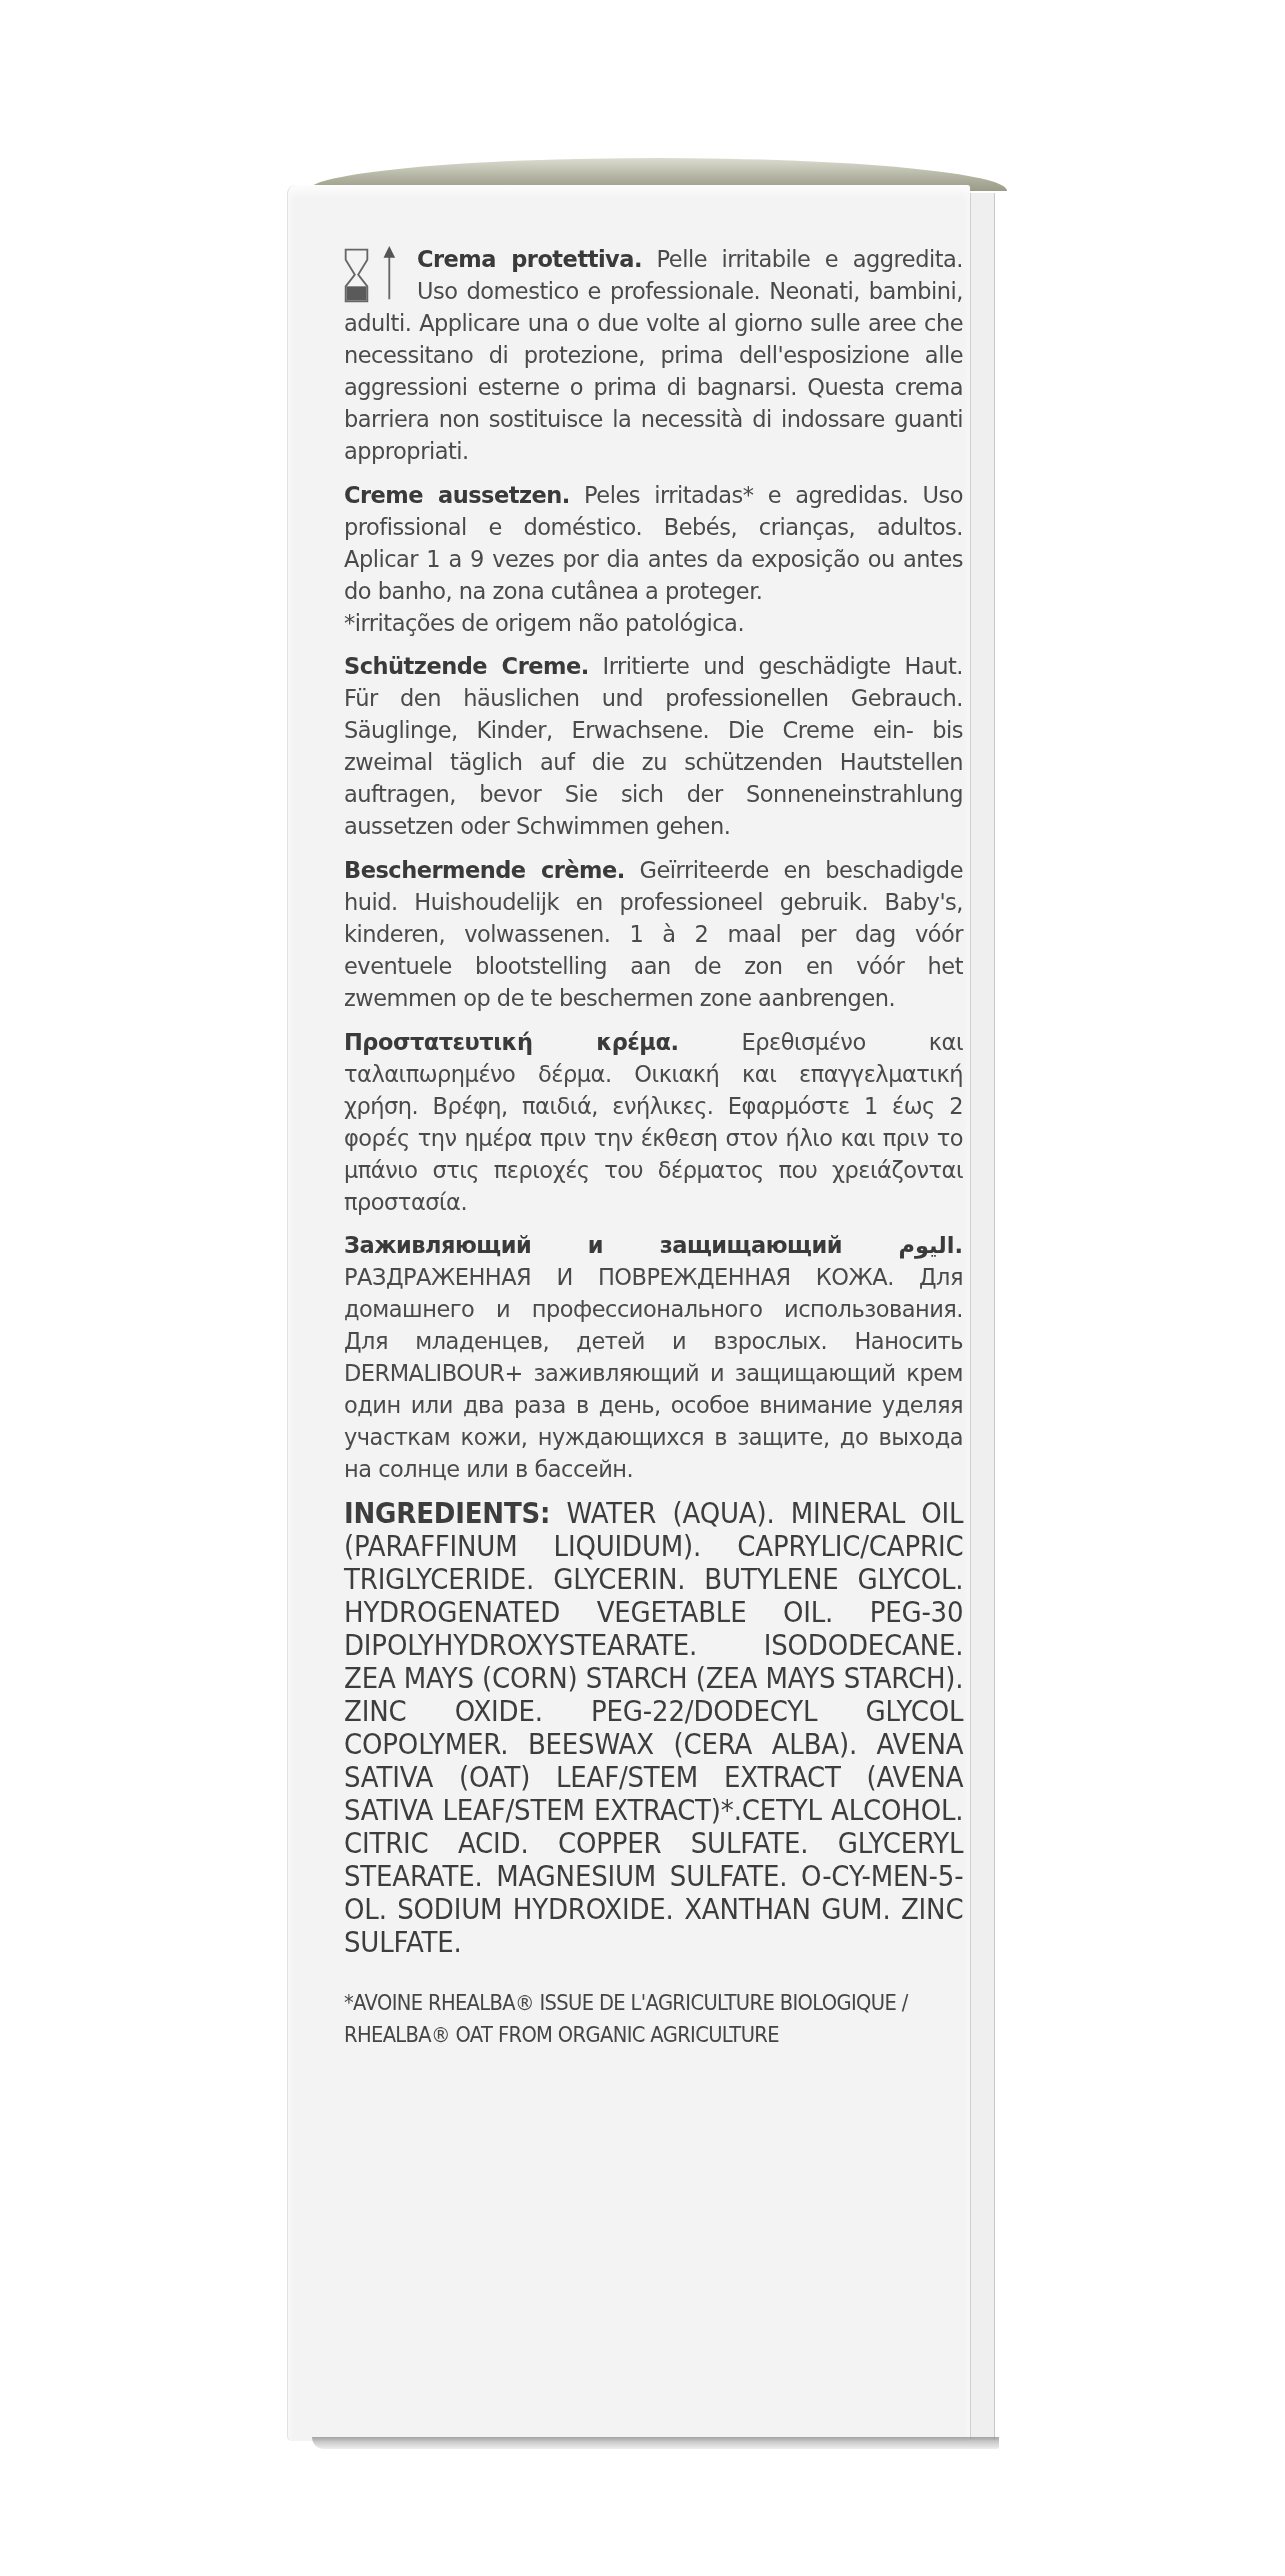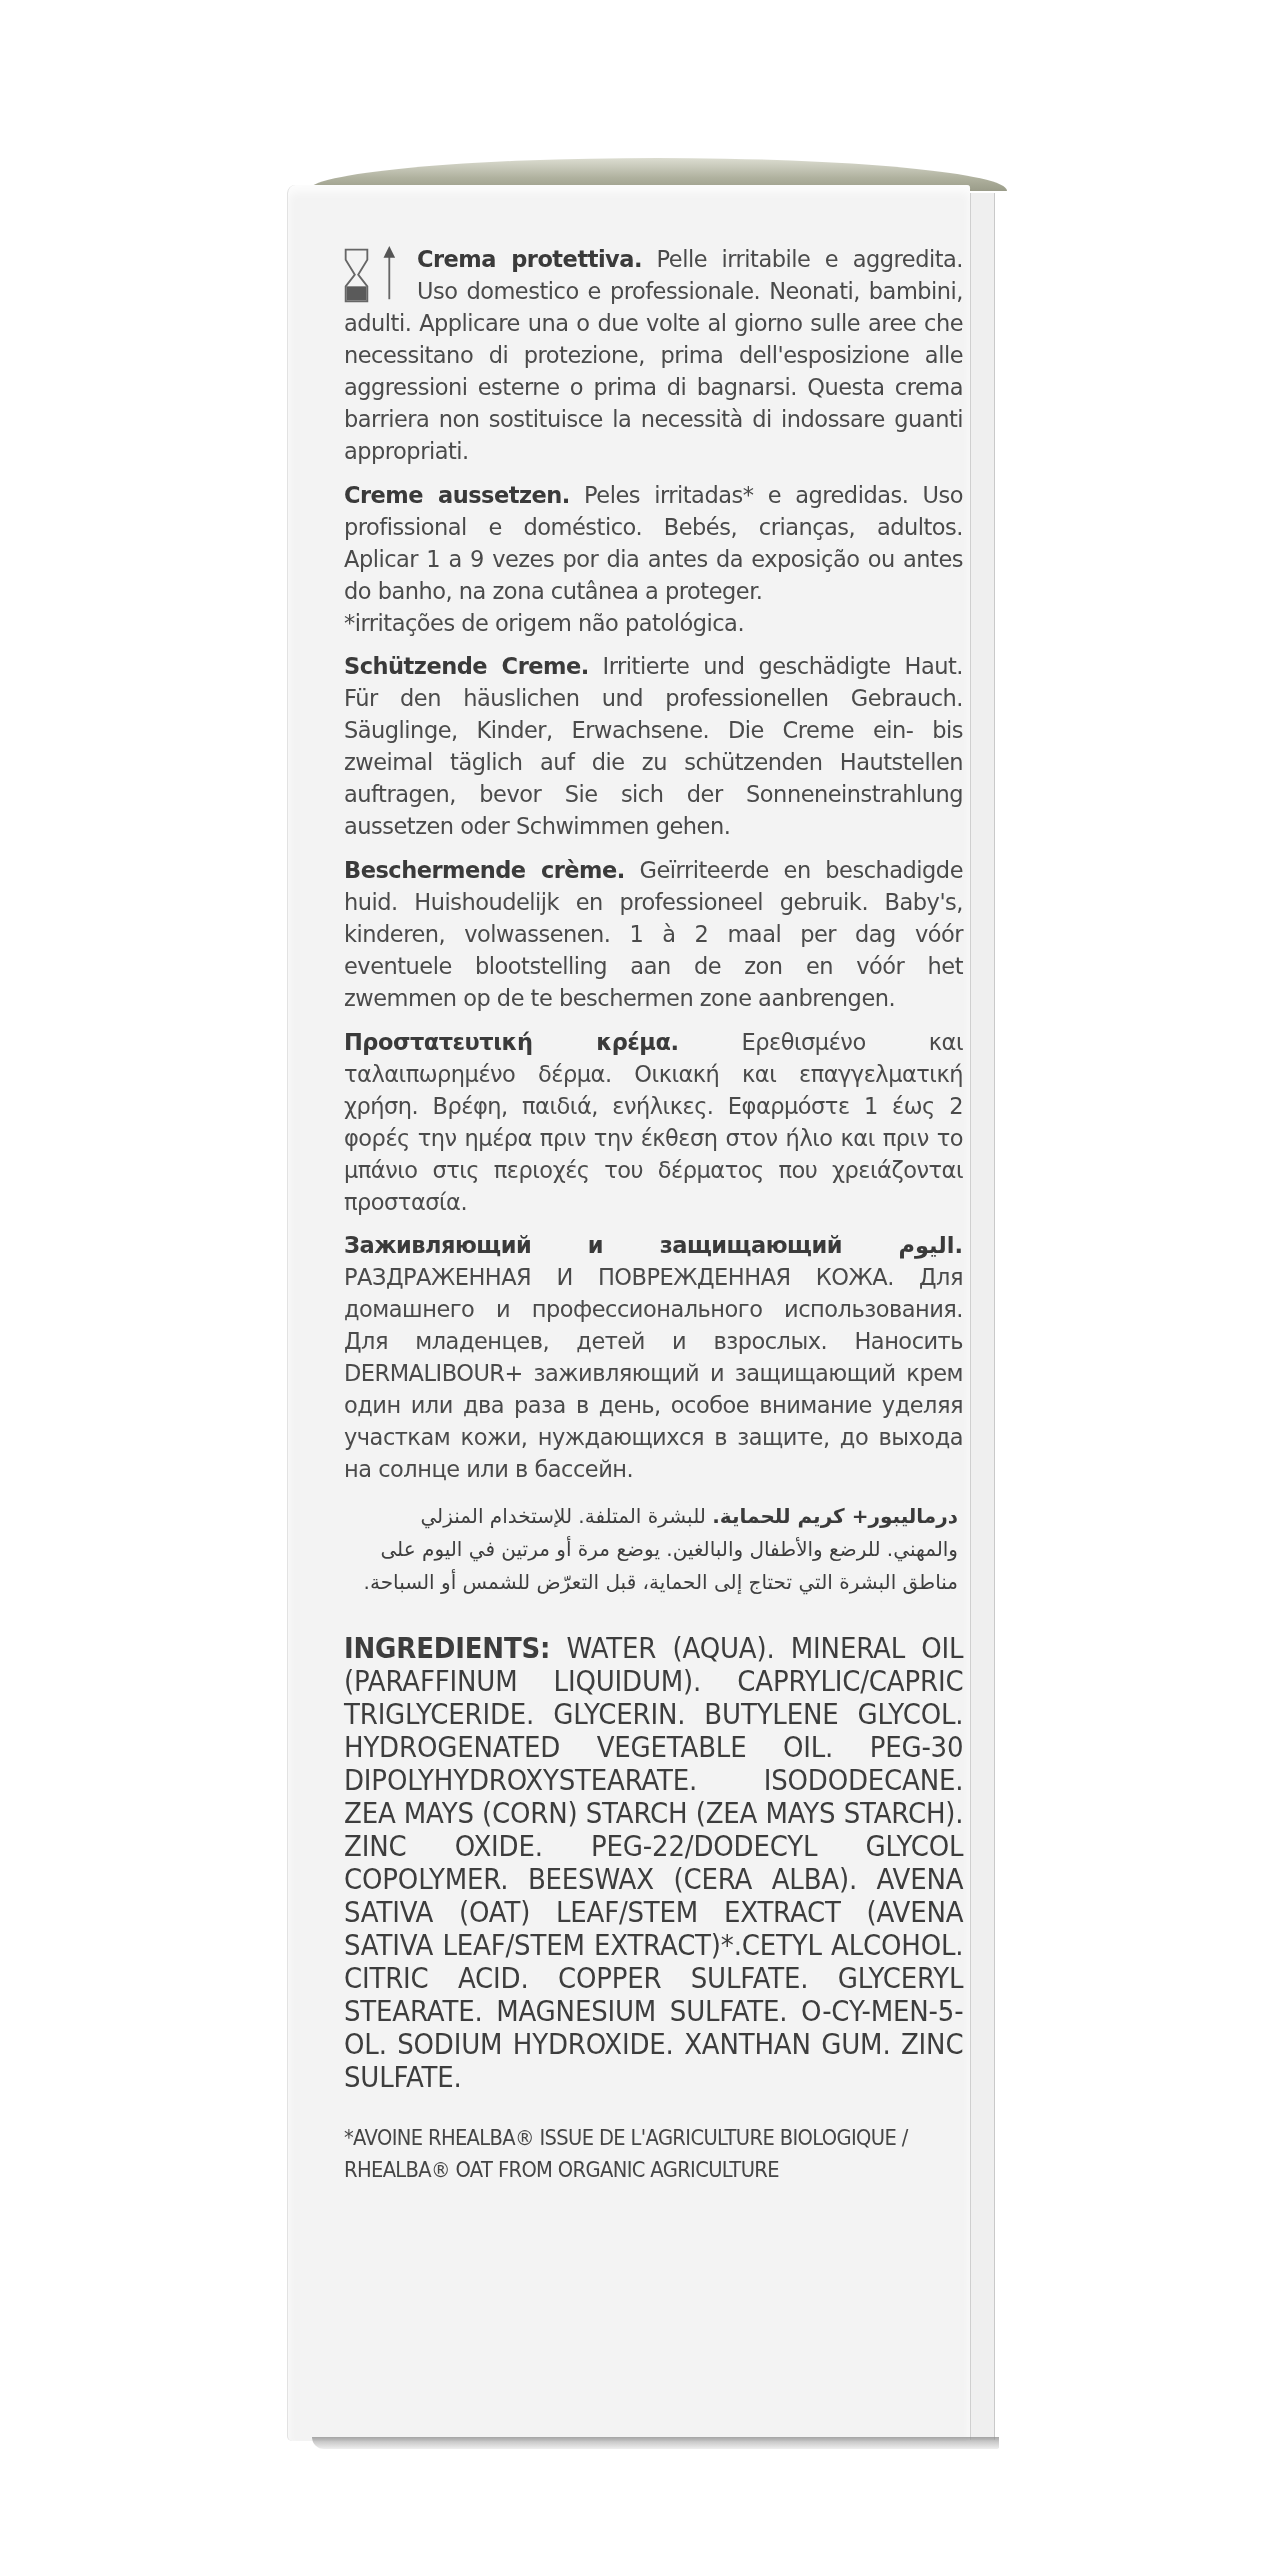--- a/index.html
+++ b/index.html
@@ -98,23 +98,20 @@
   </p>
 
   <p class="para">
     <span class="lead">Προστατευτική κρέμα.</span><span> Ερεθισμένο και ταλαιπωρημένο δέρμα. Οικιακή και επαγγελματική χρήση. Βρέφη, παιδιά, ενήλικες. Εφαρμόστε 1 έως 2 φορές την ημέρα πριν την έκθεση στον ήλιο και πριν το μπάνιο στις περιοχές του δέρματος που χρειάζονται προστασία.</span>
   </p>
 
   <p class="para">
     <span class="lead">Заживляющий и защищающий اليوم.</span><span> РАЗДРАЖЕННАЯ И ПОВРЕЖДЕННАЯ КОЖА. Для домашнего и профессионального использования. Для младенцев, детей и взрослых. Наносить DERMALIBOUR+ заживляющий и защищающий крем один или два раза в день, особое внимание уделяя участкам кожи, нуждающихся в защите, до выхода на солнце или в бассейн.</span>
   </p>
 
-  <p class="para arabic">
-    <span class="lead">درماليبور+ كريم للحماية.</span><span> للبشرة المتلفة. للإستخدام المنزلي والمهني. للرضع والأطفال والبالغين. يوضع مرة أو مرتين في اليوم على مناطق البشرة التي تحتاج إلى الحماية، قبل التعرّض للشمس أو السباحة.</span>
-  </p>
 
   <p class="ingredients">
     <span class="lead">INGREDIENTS:</span><span> WATER (AQUA). MINERAL OIL (PARAFFINUM LIQUIDUM). CAPRYLIC/CAPRIC TRIGLYCERIDE. GLYCERIN. BUTYLENE GLYCOL. HYDROGENATED VEGETABLE OIL. PEG-30 DIPOLYHYDROXYSTEARATE. ISODODECANE. ZEA MAYS (CORN) STARCH (ZEA MAYS STARCH). ZINC OXIDE. PEG-22/DODECYL GLYCOL COPOLYMER. BEESWAX (CERA ALBA). AVENA SATIVA (OAT) LEAF/STEM EXTRACT (AVENA SATIVA LEAF/STEM EXTRACT)*.CETYL ALCOHOL. CITRIC ACID. COPPER SULFATE. GLYCERYL STEARATE. MAGNESIUM SULFATE. O-CY-MEN-5-OL. SODIUM HYDROXIDE. XANTHAN GUM. ZINC SULFATE.</span>
   </p>
 
   <div class="footnote">
     <div>*AVOINE RHEALBA® ISSUE DE L'AGRICULTURE BIOLOGIQUE /</div>
     <div>RHEALBA® OAT FROM ORGANIC AGRICULTURE</div>
   </div>
 </div>

